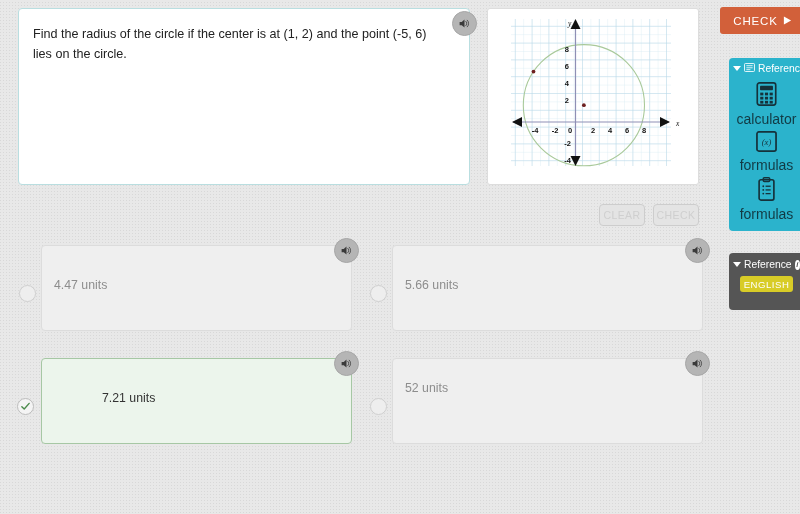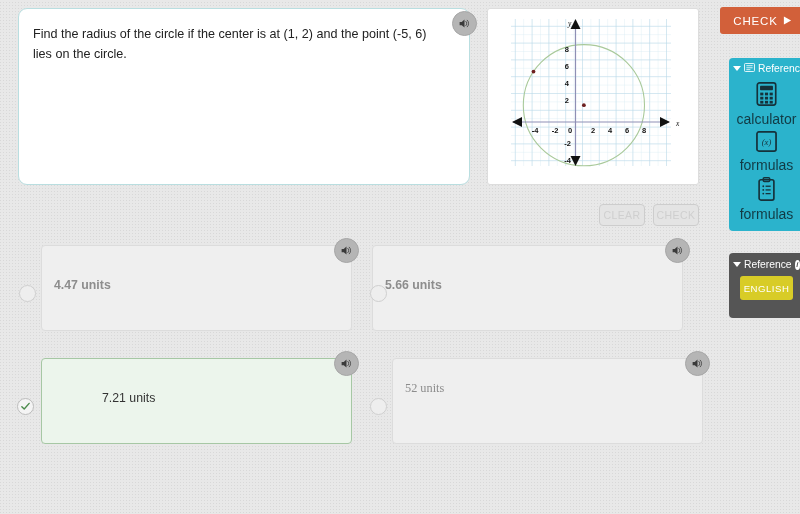--- a/index.html
+++ b/index.html
@@ -23,21 +23,21 @@
 
   
   #question-box {
     position: absolute;
     left: 18px;
     top: 8px;
     width: 452px;
     height: 177px;
     background: #ffffff;
     border: 1px solid #b9dee0;
-    border-radius: 9px;
+    border-radius: 4px;
   }
   #question-text {
     padding: 16px 40px 10px 14px;
     font-size: 12.6px;
     line-height: 1.55;
     color: #222222;
   }
 
   #graph-box {
     position: absolute;
@@ -124,24 +124,24 @@
     border: 1px solid #cfcfcf;
   }
   .radio.checked {
     background: #f4f4f4;
     border: 1px solid #bdbdbd;
     display: flex;
     align-items: center;
     justify-content: center;
   }
 
-  #opt0 { left: 41px;  top: 245px; font-weight: bold; }
-  #opt1 { left: 372px; top: 245px; font-weight: bold; }
+  #opt0 { left: 41px;  top: 245px; }
+  #opt1 { left: 392px; top: 245px; }
   #opt2 { left: 41px;  top: 358px; padding-left: 48px; }
-  #opt3 { left: 392px; top: 358px; font-family: Liberation Serif, serif; }
+  #opt3 { left: 392px; top: 358px; }
 
   #radio0 { left: 19px;  top: 285px; }
   #radio1 { left: 370px; top: 285px; }
   #radio2 { left: 17px;  top: 398px; }
   #radio3 { left: 370px; top: 398px; }
 
   
   #sidebar {
     position: absolute;
     right: 0;
@@ -214,21 +214,21 @@
     align-items: center;
     gap: 3px;
     padding: 6px 4px 4px 4px;
     color: #ffffff;
     font-size: 10.3px;
   }
   #english-btn {
     display: block;
     margin: 2px auto 8px auto;
     width: 53px;
-    height: 24px;
+    height: 16px;
     background: #d8cc27;
     border: none;
     border-radius: 3px;
     color: #ffffff;
     font-size: 9.6px;
     letter-spacing: 0.5px;
     font-family: "Liberation Sans", sans-serif;
     cursor: pointer;
   }
 

